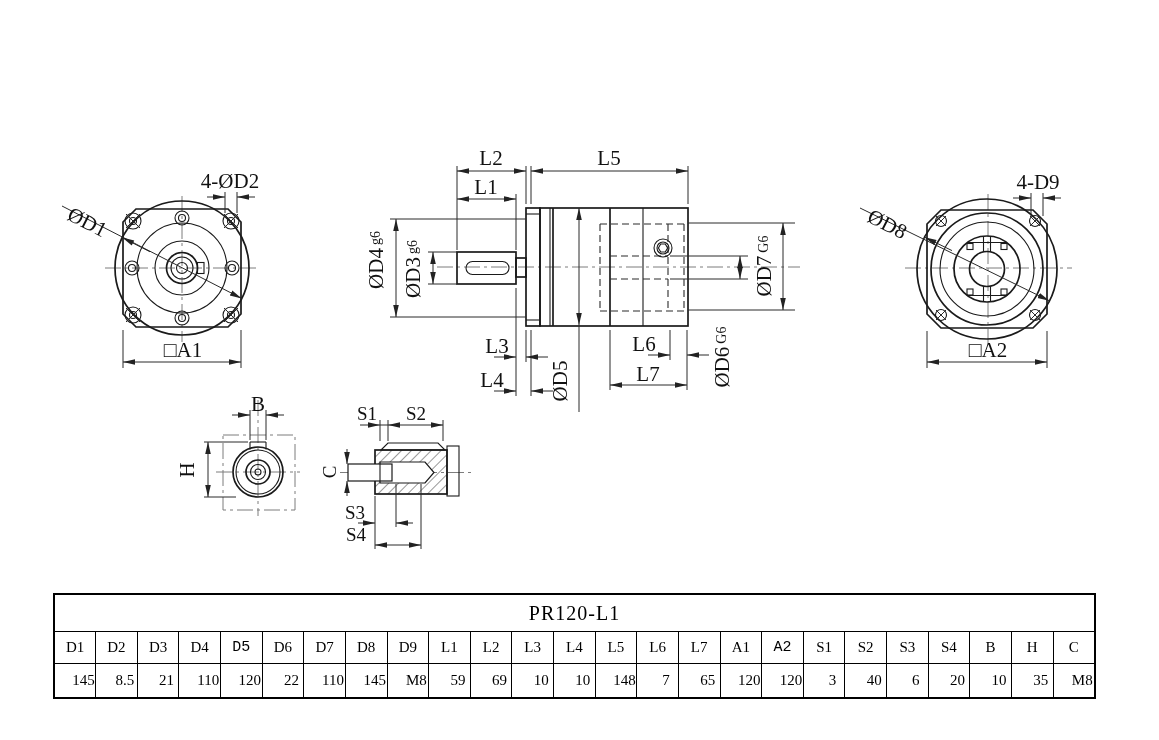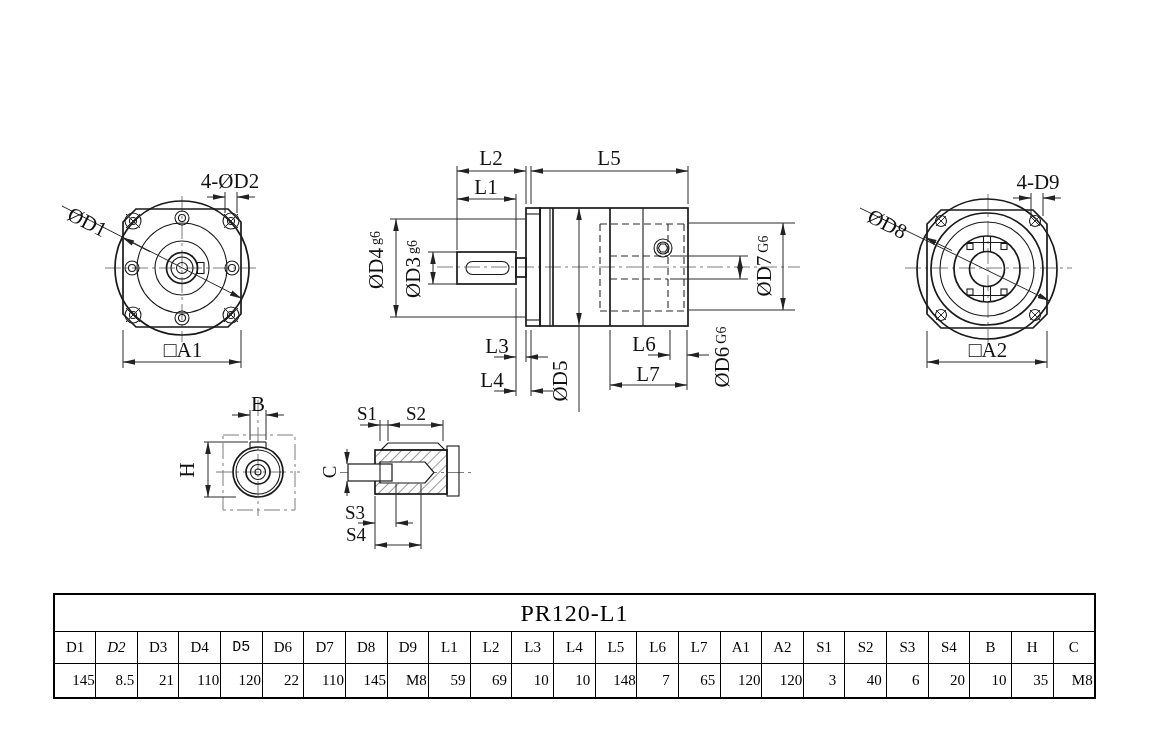--- a/index.html
+++ b/index.html
@@ -14,21 +14,21 @@
   .cl{stroke:#7d7d7d;stroke-width:1;fill:none;stroke-dasharray:16 4 3 4;}
   .lbl{font:21px "Liberation Serif","DejaVu Serif","DejaVu Sans",serif;fill:#111;text-anchor:middle;}
   .lblS{font:19px "Liberation Serif","DejaVu Serif","DejaVu Sans",serif;fill:#111;text-anchor:middle;}
   .fit{font-size:14px;}
   .start{text-anchor:start;}
   
   #dim-table{position:absolute;left:53px;top:593px;width:1043px;border-collapse:collapse;
      table-layout:fixed;border:2px solid #000;background:#fff;}
   #dim-table td{border:1px solid #000;text-align:center;vertical-align:middle;
      font:15px "Liberation Serif","DejaVu Serif",serif;color:#000;padding:0;height:31px;overflow:hidden;}
-  #dim-table td.title{font-size:24px;height:36px;letter-spacing:1px;}
+  #dim-table td.title{font-size:20px;height:36px;letter-spacing:1px;}
   #dim-table tr.vals td{height:33px;padding-left:17px;}
 </style>
 </head>
 <body>
 
 <div id="stage">
 
 <svg width="1159" height="585" viewBox="0 0 1159 585">
   <defs>
     <marker id="ae" markerWidth="13" markerHeight="8" refX="12" refY="3.5" orient="auto" markerUnits="userSpaceOnUse">
@@ -307,37 +307,37 @@
   </g>
 </svg>
 
 <table id="dim-table">
   <tbody>
     <tr>
       <td class="title" colspan="25">PR120-L1</td>
     </tr>
     <tr class="hdrs">
           <td style="width: 47px;">D1</td>
-          <td style="width: 50px; font-style: italic;">D2</td>
+          <td style="width: 50px;">D2</td>
           <td style="width: 32px;">D3</td>
           <td style="width: 41px;">D4</td>
           <td style="width: 40px; font-family: Liberation Mono, monospace;">D5</td>
           <td style="width: 29px;">D6</td>
           <td style="width: 70px;">D7</td>
           <td style="width: 40px;">D8</td>
           <td style="width: 38px;">D9</td>
           <td style="width: 50px;">L1</td>
           <td style="width: 47px;">L2</td>
           <td style="width: 40px;">L3</td>
           <td style="width: 56px;">L4</td>
           <td style="width: 40px;">L5</td>
           <td style="width: 32px;">L6</td>
           <td style="width: 37px;">L7</td>
           <td style="width: 48px; margin-top: 48px;">A1</td>
-          <td style="width: 38px;">A2</td>
+          <td style="width: 38px; font-family: Liberation Mono, monospace;">A2</td>
           <td style="width: 30px;">S1</td>
           <td style="width: 32px;">S2</td>
           <td style="width: 33px;">S3</td>
           <td style="width: 34px;">S4</td>
           <td style="width: 35px;">B</td>
           <td style="width: 50px;">H</td>
           <td style="width: 38px;">C</td>
         </tr>
     <tr class="vals">
           <td style="width: 47px;">145</td>

